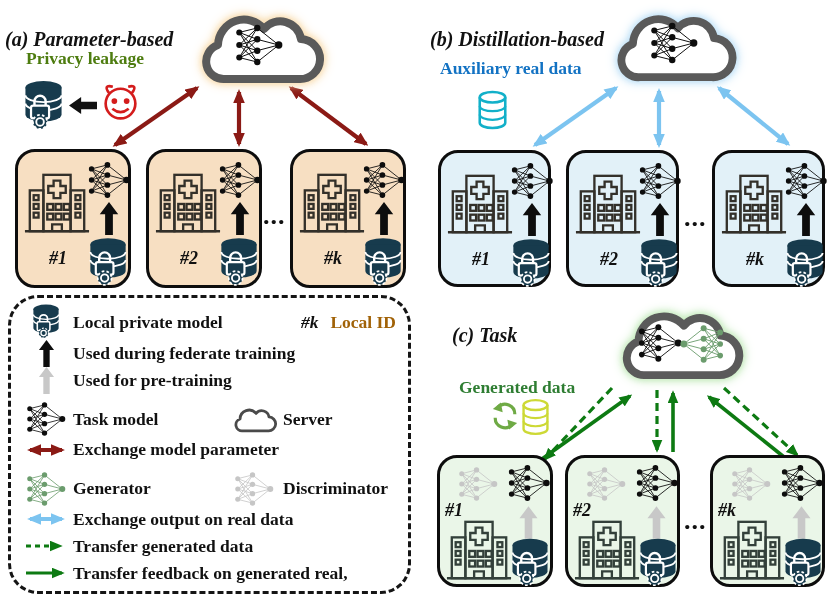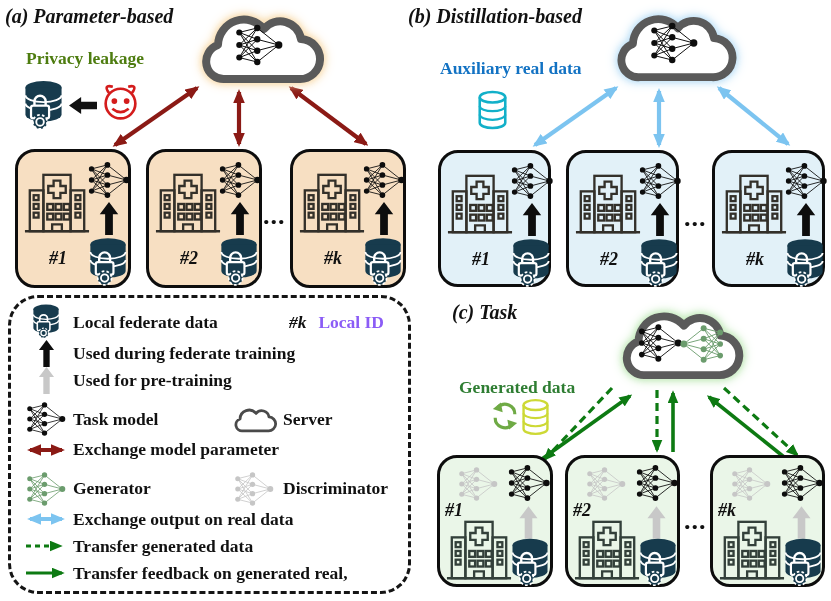--- a/index.html
+++ b/index.html
@@ -1,19 +1,19 @@
 <!DOCTYPE html>
 <html><head>
 <meta charset="utf-8">
 <style>
   html,body{margin:0;padding:0;background:#fff;}
   .canvas{position:relative;width:831px;height:601px;background:#fff;overflow:hidden;
           font-family:"Liberation Serif","DejaVu Serif",serif;}
   .abs{position:absolute;}
-  .panel-title{font-size:20px;font-weight:bold;font-style:italic;color:#111;white-space:nowrap;}
+  .panel-title{font-size:20px;font-weight:bold;font-style:italic;color:#111;white-space:nowrap;margin-top:23px;}
   .annotation{font-size:17.5px;font-weight:bold;white-space:nowrap;}
   #ann-a{color:#4d7c0f;}
   #ann-b{color:#1272c3;margin-left:6px;}
   #ann-c{color:#2e7d32;}
   .client-box{position:absolute;border:3px solid #0d0d0d;border-radius:20px;box-sizing:border-box;}
   .box-a{background:#f7dfc2;}
   .box-b{background:#e2f1f8;}
   .box-c{background:#eaf6e8;}
   .client-box svg{position:absolute;}
   .client-label{position:absolute;font-size:18px;font-weight:bold;font-style:italic;color:#111;white-space:nowrap;}
@@ -38,21 +38,21 @@
   .flip{transform:scaleX(-1);}
   
   .legend{position:absolute;left:8px;top:295px;width:403px;height:299px;border:3.5px dashed #151515;
           border-radius:30px;box-sizing:border-box;padding:6px 6px 4px 8px;display:flex;flex-direction:column;background:#fff;}
   .lrow{flex:1;display:grid;grid-template-columns:54px 1fr;align-items:center;}
   .lrow.r1{grid-template-columns:54px auto 1fr auto auto;}
   .lrow.r45{grid-template-columns:54px 152px 58px 1fr;margin-top:8px;}
   .licon{justify-self:center;display:flex;align-items:center;justify-content:center;}
   .ltext{font-size:17.5px;font-weight:bold;color:#111;white-space:nowrap;}
   .lid-key{font-size:17.5px;font-weight:bold;font-style:italic;color:#111;margin-right:12px;}
-  .lid-label{font-size:17.5px;font-weight:bold;color:#8b5cf6;margin-right:18px;}
+  .lid-label{font-size:17.5px;font-weight:bold;color:#a16207;margin-right:6px;}
 </style>
 </head>
 <body>
 
 <div class="canvas">
 
   <svg width="0" height="0" style="position:absolute" aria-hidden="true">
     <defs>
       <symbol id="sym-hospital" viewBox="0 0 70 64">
         <g fill="none" stroke="currentColor" stroke-width="2.4">
@@ -186,21 +186,21 @@
       <line x1="724" y1="388" x2="797" y2="455" marker-end="url(#ah-green)"></line>
     </g>
     <g stroke="#0d7a12" stroke-width="3.6">
       <line x1="528" y1="469" x2="630" y2="396" marker-end="url(#ah-green)"></line>
       <line x1="673" y1="452" x2="673" y2="393" marker-end="url(#ah-green)"></line>
       <line x1="789" y1="461" x2="709" y2="397" marker-end="url(#ah-green)"></line>
     </g>
   </svg>
 
   <div class="abs panel-title" id="title-a" style="left:5px;top:5px">(a) Parameter-based</div>
-  <div class="abs panel-title" id="title-b" style="left:408px;top:5px">(b) Distillation-based</div>
+  <div class="abs panel-title" id="title-b" style="left:430px;top:5px">(b) Distillation-based</div>
   <div class="abs panel-title" id="title-c" style="left:452px;top:301px">(c) Task</div>
 
   <svg class="abs cloud glow-a" style="left:190px;top:2px" width="136" height="86">
       <use href="#sym-cloud"></use>
     </svg>
   <svg class="abs" style="left:233px;top:23px;color:#0d0d0d" width="52" height="44">
       <use href="#sym-nn"></use>
     </svg>
 
   <svg class="abs cloud glow-b" style="left:606px;top:2px" width="132" height="84">
@@ -394,21 +394,21 @@
       </svg>
   </div>
 
   <div class="legend">
     <div class="lrow r1">
       <span class="licon">
           <svg width="30" height="36" style="color:#173b4d">
             <use href="#sym-dblock"></use>
           </svg>
         </span>
-      <span class="ltext">Local federate data</span>
+      <span class="ltext">Local private model</span>
       <span></span>
       <span class="lid-key">#k</span>
       <span class="lid-label">Local ID</span>
     </div>
     <div class="lrow">
       <span class="licon">
           <svg width="17" height="27" style="color:#0d0d0d">
             <use href="#sym-uparrow"></use>
           </svg>
         </span>

